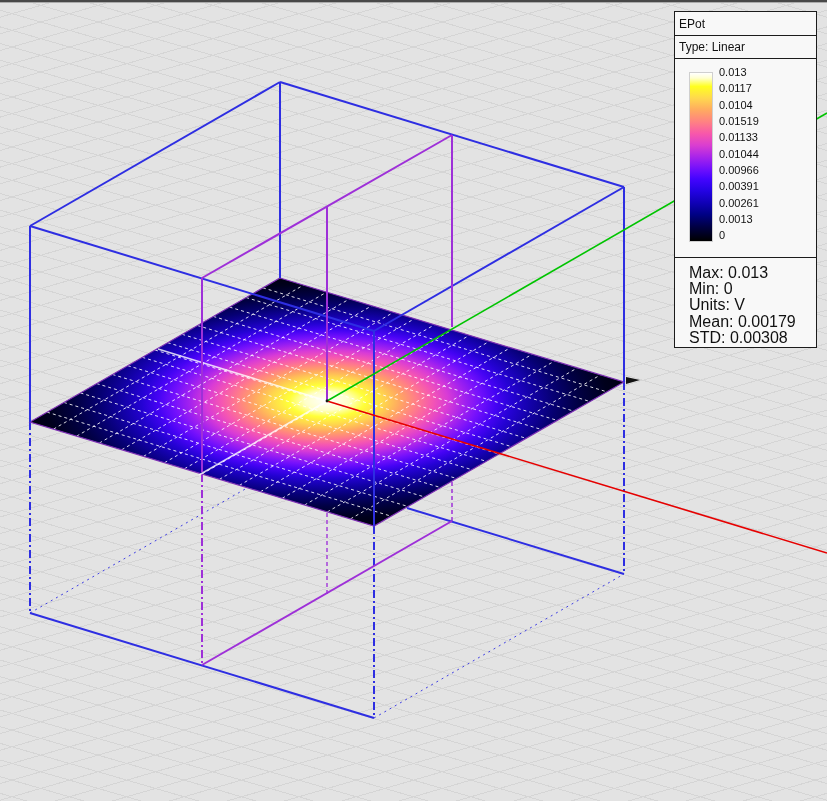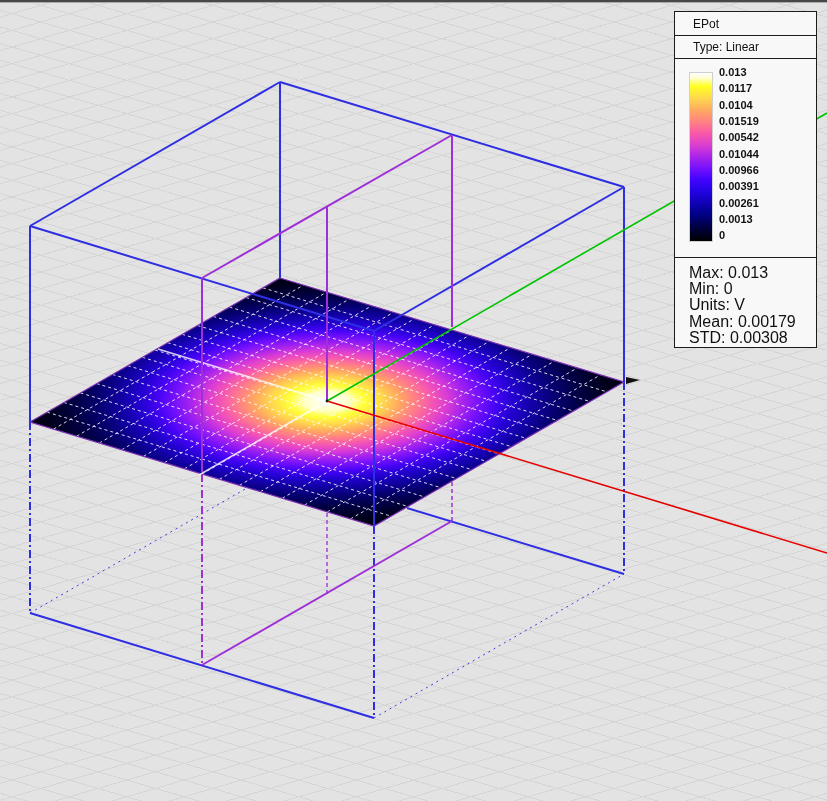--- a/index.html
+++ b/index.html
@@ -14,26 +14,26 @@
   #topbar{position:absolute;left:0;top:0;width:827px;height:2px;background:var(--topbar,#484848);z-index:5;}
   #topbar-shadow{position:absolute;left:0;top:2px;width:827px;height:1px;background:#ababab;z-index:5;}
   #viewport{position:absolute;left:0;top:0;}
 
   
   #legend{
     position:absolute;left:674px;top:11px;width:143px;height:337px;
     box-sizing:border-box;background:var(--legendbg,#f8f8f8);
     border:1px solid #1c1c1c;z-index:10;color:#111;
   }
-  .legend-row{box-sizing:border-box;border-bottom:1px solid #1c1c1c;padding-left:18px;display:flex;align-items:center;font-size:12px;}
+  .legend-row{box-sizing:border-box;border-bottom:1px solid #1c1c1c;padding-left:4px;display:flex;align-items:center;font-size:12px;}
   #legend-title-row{height:24px;}
   #legend-type-row{height:23px;}
   #legend-colorbar-zone{position:relative;height:199px;border-bottom:1px solid #1c1c1c;box-sizing:border-box;}
   #colorbar{position:absolute;left:14px;top:13px;width:22px;height:168px;border:1px solid #cfcfcf;}
-  #colorbar-ticks{position:absolute;left:44px;top:5px;font-weight:bold;}
+  #colorbar-ticks{position:absolute;left:44px;top:5px;}
   .cb-tick{height:16.34px;display:flex;align-items:center;font-size:11px;white-space:nowrap;}
   #legend-stats{padding:7px 0 0 14px;}
   .stat-line{font-size:16px;line-height:16.2px;white-space:nowrap;}
 </style>
 </head>
 <body>
 
 <div id="screen" style="--bg: #e3e3e3; --gridline: #d5d5d5; --topbar: #484848; --legendbg: #f8f8f8;">
   <div id="topbar"></div>
   <div id="topbar-shadow"></div>
@@ -140,21 +140,21 @@
     <div id="legend-type-row" class="legend-row">
       <span>Type: Linear</span>
     </div>
     <div id="legend-colorbar-zone">
       <div id="colorbar" style="background: linear-gradient(rgb(255, 255, 255) 0%, rgb(255, 255, 208) 3%, rgb(255, 255, 32) 8%, rgb(255, 216, 78) 15%, rgb(255, 170, 96) 22%, rgb(255, 130, 130) 29%, rgb(248, 88, 170) 36%, rgb(218, 62, 208) 43%, rgb(168, 36, 234) 50%, rgb(114, 16, 252) 57%, rgb(68, 4, 255) 63%, rgb(36, 3, 228) 70%, rgb(17, 1, 184) 77%, rgb(0, 1, 134) 84%, rgb(0, 0, 72) 91%, rgb(0, 0, 0) 100%);"></div>
       <div id="colorbar-ticks">
           <div class="cb-tick">0.013</div>
           <div class="cb-tick">0.0117</div>
           <div class="cb-tick">0.0104</div>
           <div class="cb-tick">0.01519</div>
-          <div class="cb-tick">0.00542</div>
+          <div class="cb-tick">0.01133</div>
           <div class="cb-tick">0.01044</div>
           <div class="cb-tick">0.00966</div>
           <div class="cb-tick">0.00391</div>
           <div class="cb-tick">0.00261</div>
           <div class="cb-tick">0.0013</div>
           <div class="cb-tick">0</div>
         </div>
     </div>
     <div id="legend-stats">
         <div class="stat-line">Max: 0.013</div>

